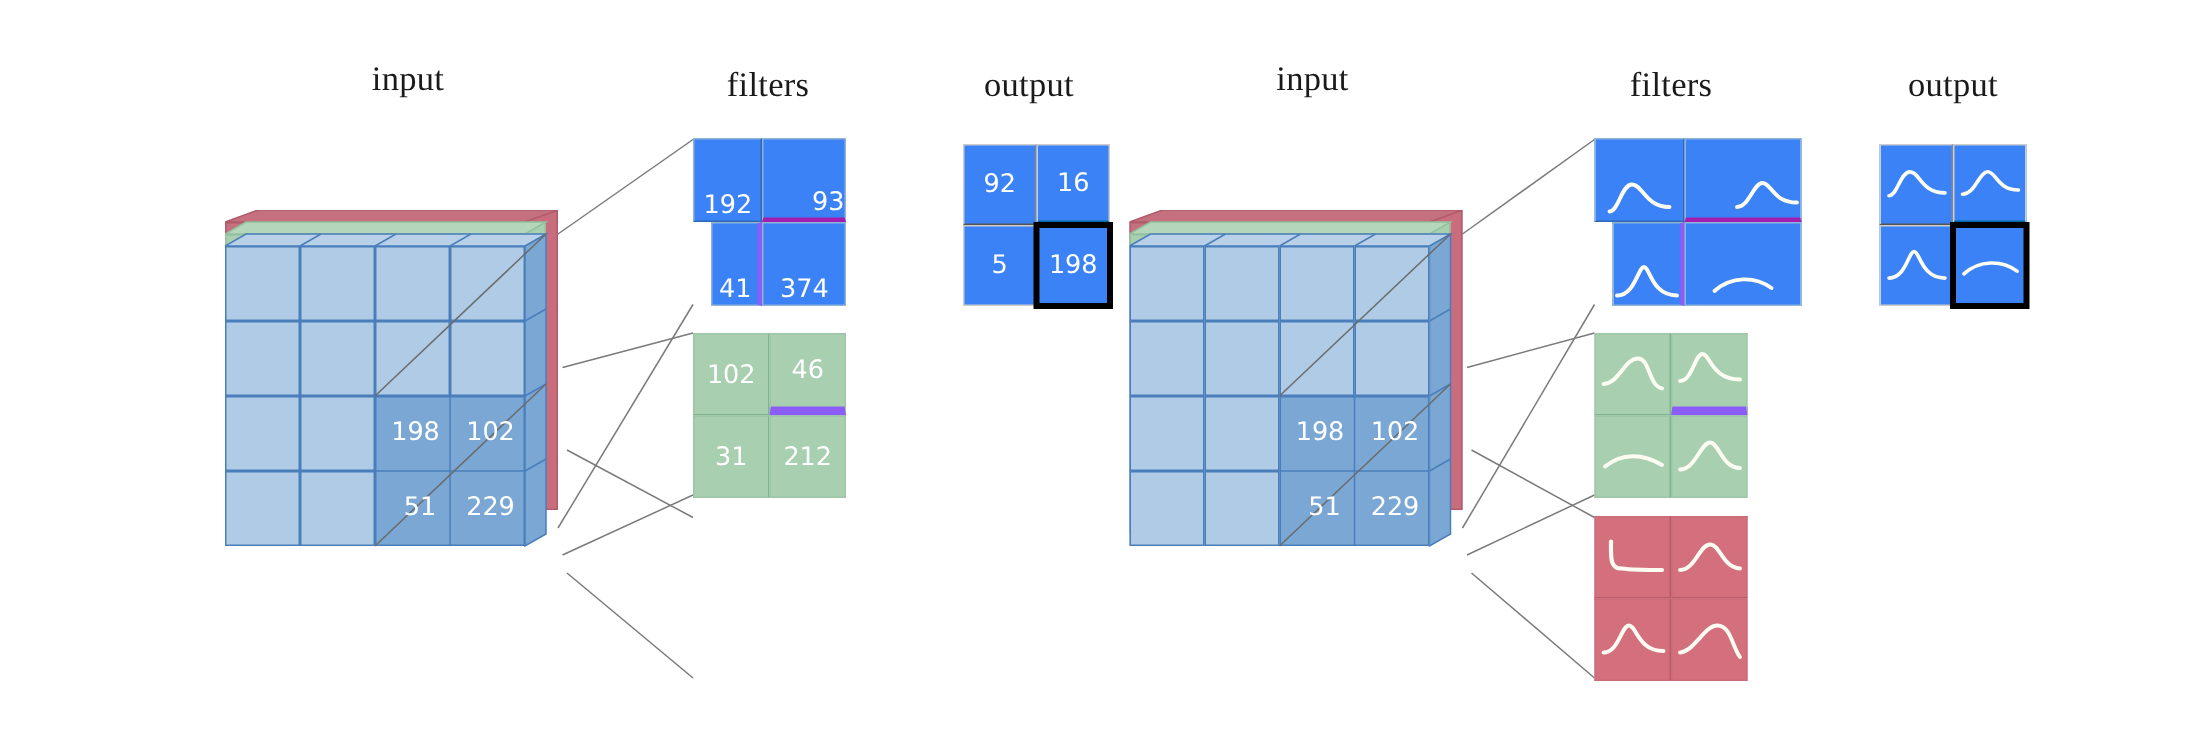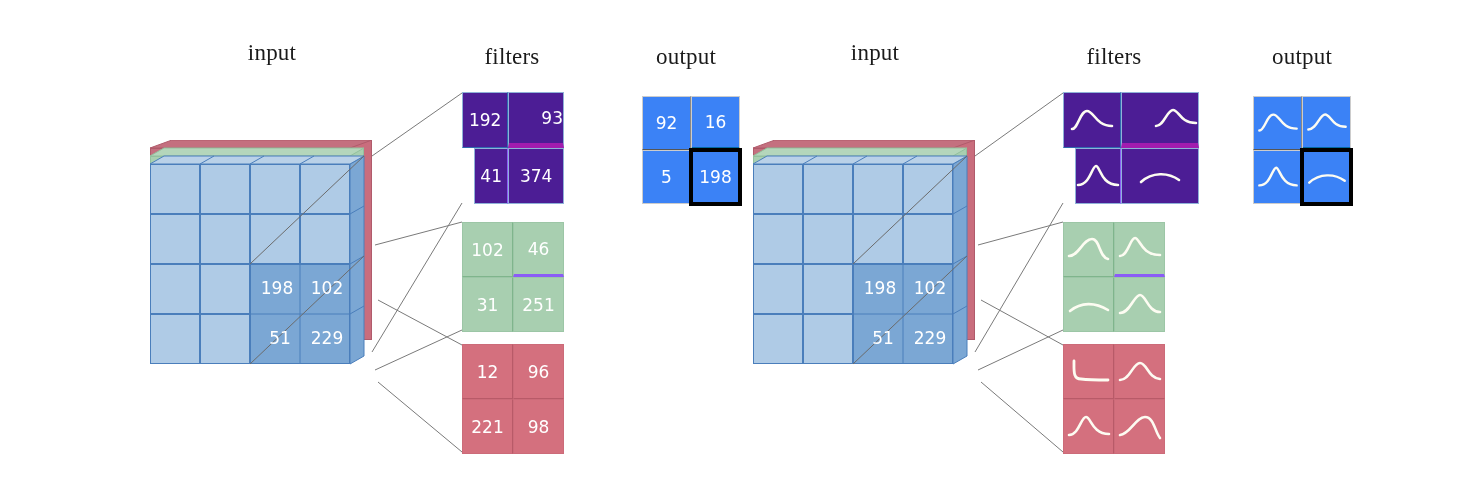--- a/index.html
+++ b/index.html
@@ -36,28 +36,28 @@
      transform:translate(-50%,-50%);white-space:nowrap;}
 
   
   .mat{position:absolute;display:grid;
        grid-template-columns:1fr 1fr;grid-template-rows:1fr 1fr;}
   .mat .cell{position:relative;display:flex;align-items:center;
        justify-content:center;box-sizing:border-box;}
   .mat .cell span{color:#ffffff;font-size:17px;
        font-family:"DejaVu Sans",sans-serif;}
 
-  .mat.blue .cell{background:#4c1d95;border:1px solid #8fb2d8;}
+  .mat.blue .cell{background:#3b82f6;border:1px solid #8fb2d8;align-items:flex-end;}
   .mat.blue .cell:nth-child(1){border-right:1px solid #2f6ab0;border-bottom:1px solid #2f6ab0;}
-  .mat.blue .cell:nth-child(2){border-bottom:5px solid #a21caf;padding-left:32px;}
-  .mat.blue .cell:nth-child(3){border-right:1px solid #8b5cf6;margin-left:12px;}
+  .mat.blue .cell:nth-child(2){border-bottom:3px solid #a21caf;padding-left:32px;}
+  .mat.blue .cell:nth-child(3){border-right:3px solid #8b5cf6;margin-left:12px;}
 
   .mat.green .cell{background:#a8cfb0;border:1px solid #9cc6a6;}
   .mat.green .cell:nth-child(1){border-right:1px solid #7fb58c;border-bottom:1px solid #7fb58c;}
-  .mat.green .cell:nth-child(2){border-bottom:3px solid #8b5cf6;}
+  .mat.green .cell:nth-child(2){border-bottom:6px solid #8b5cf6;}
   .mat.green .cell:nth-child(3){border-right:1px solid #7fb58c;}
 
   .mat.red .cell{background:#d4707e;border:1px solid #cc6b79;}
   .mat.red .cell:nth-child(1){border-right:1px solid #b85a68;border-bottom:1px solid #b85a68;}
   .mat.red .cell:nth-child(2){border-bottom:1px solid #b85a68;}
   .mat.red .cell:nth-child(3){border-right:1px solid #b85a68;}
 
   .mat.gray .cell{background:#3b82f6;border:1px solid #cccccc;justify-content:center;}
   .mat.gray .cell:nth-child(1){border-right:1px solid #888;border-bottom:1px solid #555;}
   .mat.gray .cell:nth-child(2){border-bottom:3px solid #0369a1;}
@@ -189,38 +189,24 @@
     <div class="cell">
         <span>102</span>
       </div>
     <div class="cell">
         <span>46</span>
       </div>
     <div class="cell">
         <span>31</span>
       </div>
     <div class="cell">
-        <span>251</span>
-      </div>
-  </div>
-
-  <div class="mat red" style="left:462px;top:344px;width:102px;height:110px;">
-    <div class="cell">
-        <span>12</span>
-      </div>
-    <div class="cell">
-        <span>96</span>
-      </div>
-    <div class="cell">
-        <span>221</span>
-      </div>
-    <div class="cell">
-        <span>98</span>
-      </div>
-  </div>
+        <span>212</span>
+      </div>
+  </div>
+
 
   <div class="label" style="left:686px;top:44px;">output</div>
 
   <div class="mat gray" style="left:642px;top:96px;width:98px;height:108px;">
     <div class="cell">
         <span>92</span>
       </div>
     <div class="cell">
         <span>16</span>
       </div>

